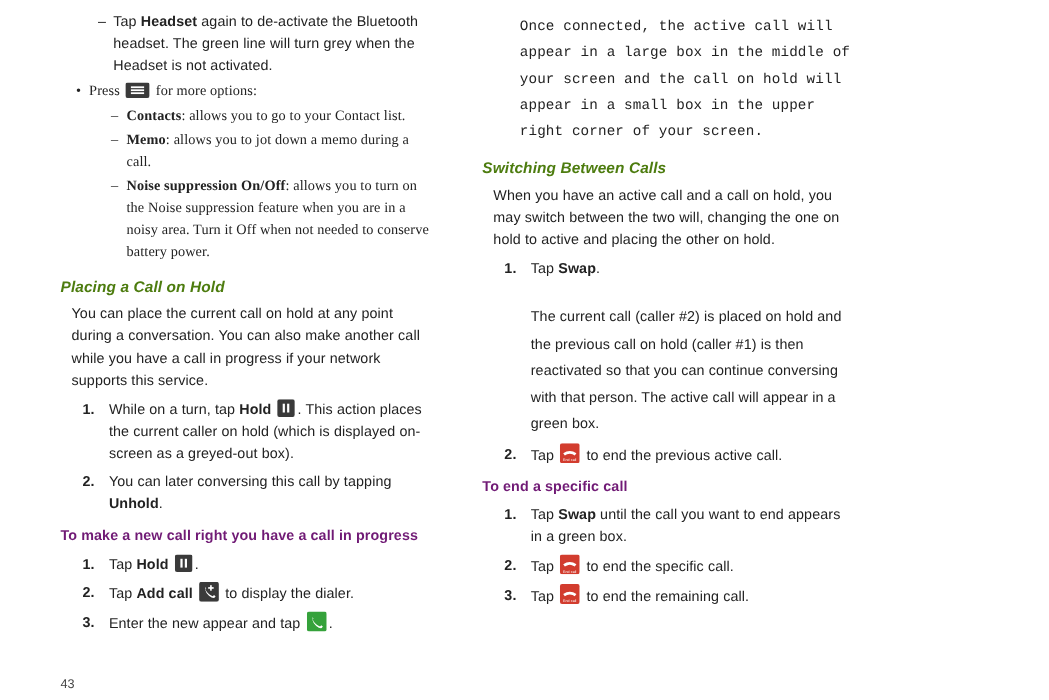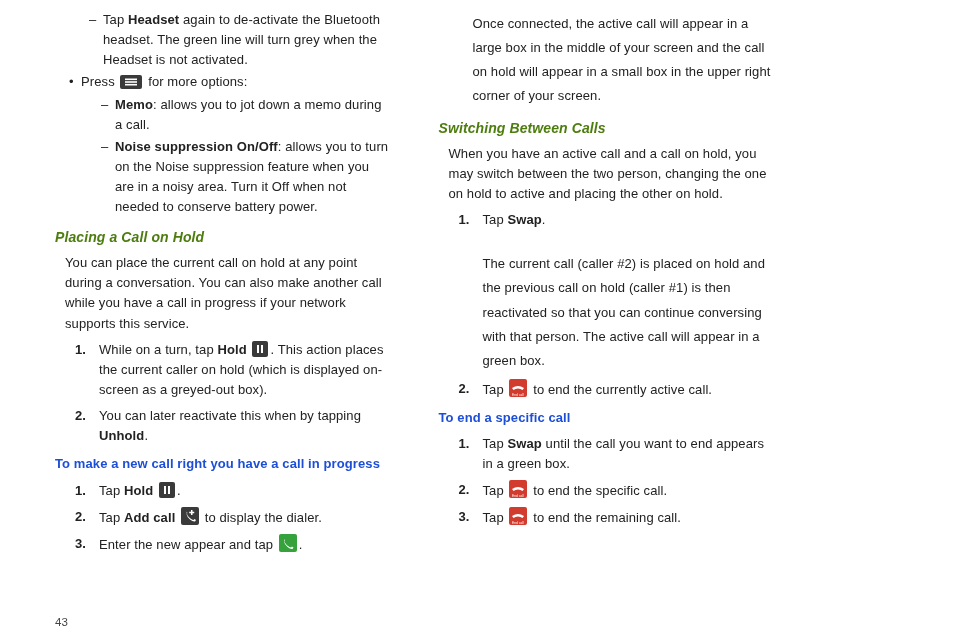--- a/index.html
+++ b/index.html
@@ -31,32 +31,33 @@
     letter-spacing: 0.1px;
   }
   .heading-blue-italic {
     color: #4d7c0f;
     font-style: italic;
     font-weight: 700;
     font-size: 14px;
     margin: 10px 0 4px 0;
   }
   .heading-blue-small {
-    color: #1d4ed8;
+    color: #701a75;
     font-weight: 700;
     font-size: 13px;
     margin: 8px 0 4px 0;
   }
   .body-p {
     margin: 4px 0 6px 10px;
   }
   ul.bullet {
     list-style: none;
     padding: 0 0 0 14px;
     margin: 0;
+    font-family: Liberation Serif, serif;
   }
   ul.bullet > li {
     position: relative;
     padding-left: 12px;
     margin: 2px 0;
   }
   ul.bullet > li::before {
     content: "•";
     position: absolute;
     left: 0;
@@ -122,20 +123,21 @@
         <li>
           <span>Press </span><span class="icon">
               <svg width="22" height="14">
                 <rect x="0" y="0" width="22" height="14" rx="2" fill="#3a3a3a"></rect>
                 <rect x="5" y="3.5" width="12" height="1.6" fill="#fff"></rect>
                 <rect x="5" y="6.2" width="12" height="1.6" fill="#fff"></rect>
                 <rect x="5" y="8.9" width="12" height="1.6" fill="#fff"></rect>
               </svg>
             </span><span> for more options:</span>
           <ul class="dash">
+            <li><b>Contacts</b><span>: allows you to go to your Contact list.</span></li>
             <li><b>Memo</b><span>: allows you to jot down a memo during a call.</span></li>
             <li><b>Noise suppression On/Off</b><span>: allows you to turn on the Noise suppression feature when you are in a noisy area. Turn it Off when not needed to conserve battery power.</span></li>
           </ul>
         </li>
       </ul>
 
       <div class="heading-blue-italic">Placing a Call on Hold</div>
       <div class="body-p">You can place the current call on hold at any point during a conversation. You can also make another call while you have a call in progress if your network supports this service.</div>
       <ol class="num">
         <li>
@@ -143,21 +145,21 @@
           <span>While on a turn, tap </span><b>Hold</b><span> </span><span class="icon">
               <svg width="16" height="16">
                 <rect width="16" height="16" rx="2" fill="#3a3a3a"></rect>
                 <rect x="5" y="4" width="2" height="8" fill="#fff"></rect>
                 <rect x="9" y="4" width="2" height="8" fill="#fff"></rect>
               </svg>
             </span><span>. This action places the current caller on hold (which is displayed on-screen as a greyed-out box).</span>
         </li>
         <li>
           <span class="marker">2.</span>
-          <span>You can later reactivate this when by tapping </span><b>Unhold</b><span>.</span>
+          <span>You can later conversing this call by tapping </span><b>Unhold</b><span>.</span>
         </li>
       </ol>
 
       <div class="heading-blue-small">To make a new call right you have a call in progress</div>
       <ol class="num">
         <li>
           <span class="marker">1.</span>
           <span>Tap </span><b>Hold</b><span> </span><span class="icon">
               <svg width="16" height="16">
                 <rect width="16" height="16" rx="2" fill="#3a3a3a"></rect>
@@ -183,39 +185,39 @@
               <svg width="18" height="18">
                 <rect width="18" height="18" rx="2" fill="#35a23b"></rect>
                 <path d="M5 5 q0 4 4 7 q1.5 1.2 3 1.5 l1 -1 l1.5 1 l-1 1.5 q-2 0.5 -5 -2 q-3 -2.5 -3.5 -5.5 l1 -1 z" fill="#fff"></path>
               </svg>
             </span><span>.</span>
         </li>
       </ol>
     </div>
 
     <div class="col">
-      <div class="body-p" style="margin-left:34px; line-height:1.85;">Once connected, the active call will appear in a large box in the middle of your screen and the call on hold will appear in a small box in the upper right corner of your screen.</div>
+      <div class="body-p" style="margin-left:34px; line-height:1.85;font-family:Liberation Mono, monospace;">Once connected, the active call will appear in a large box in the middle of your screen and the call on hold will appear in a small box in the upper right corner of your screen.</div>
 
       <div class="heading-blue-italic">Switching Between Calls</div>
-      <div class="body-p">When you have an active call and a call on hold, you may switch between the two person, changing the one on hold to active and placing the other on hold.</div>
+      <div class="body-p">When you have an active call and a call on hold, you may switch between the two will, changing the one on hold to active and placing the other on hold.</div>
       <ol class="num">
         <li>
           <span class="marker">1.</span>
           <span>Tap </span><b>Swap</b><span>.</span>
           <div style="margin-top:22px; line-height:1.85;">The current call (caller #2) is placed on hold and the previous call on hold (caller #1) is then reactivated so that you can continue conversing with that person. The active call will appear in a green box.</div>
         </li>
         <li>
           <span class="marker">2.</span>
           <span>Tap </span><span class="icon">
               <svg width="18" height="18">
                 <rect width="18" height="18" rx="2" fill="#d23c2e"></rect>
                 <path d="M3 9 q6 -4 12 0 l-1.5 2 l-2 -1 q-2.5 -1 -5 0 l-2 1 z" fill="#fff"></path>
                 <text x="9" y="16.5" text-anchor="middle" font-size="3.2" fill="#fff" font-family="Arial">End call</text>
               </svg>
-            </span><span> to end the currently active call.</span>
+            </span><span> to end the previous active call.</span>
         </li>
       </ol>
 
       <div class="heading-blue-small">To end a specific call</div>
       <ol class="num">
         <li>
           <span class="marker">1.</span>
           <span>Tap </span><b>Swap</b><span> until the call you want to end appears in a green box.</span>
         </li>
         <li>

